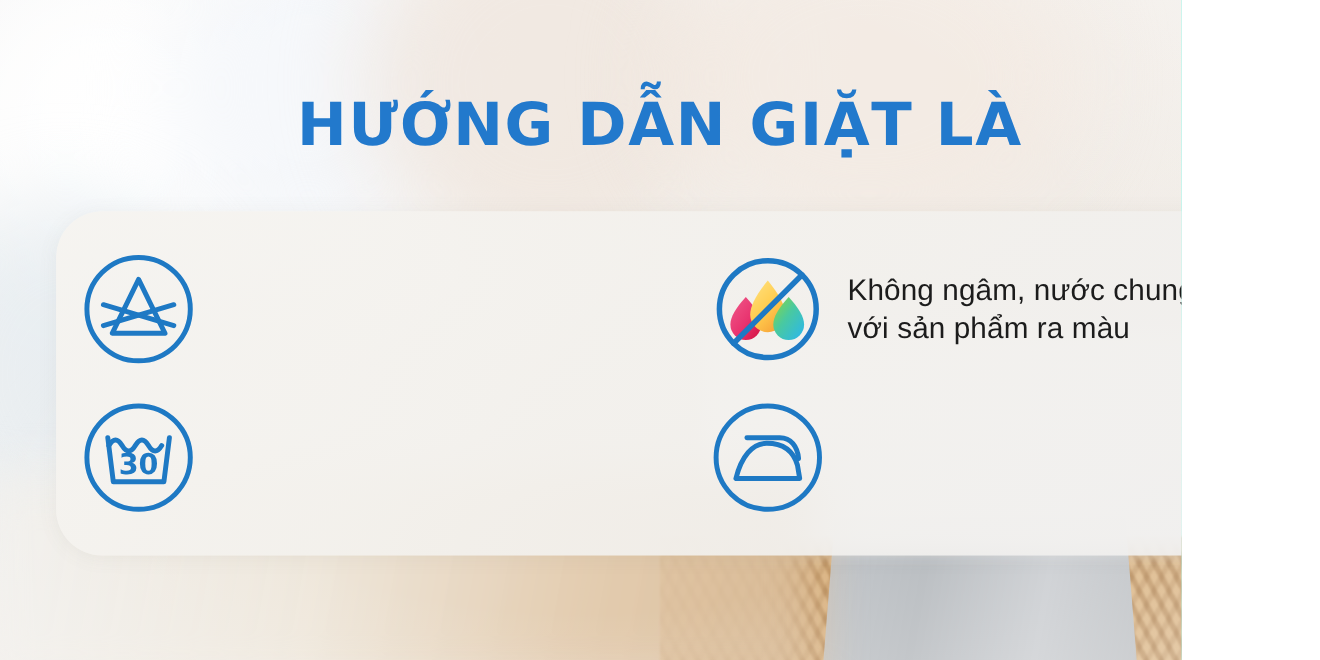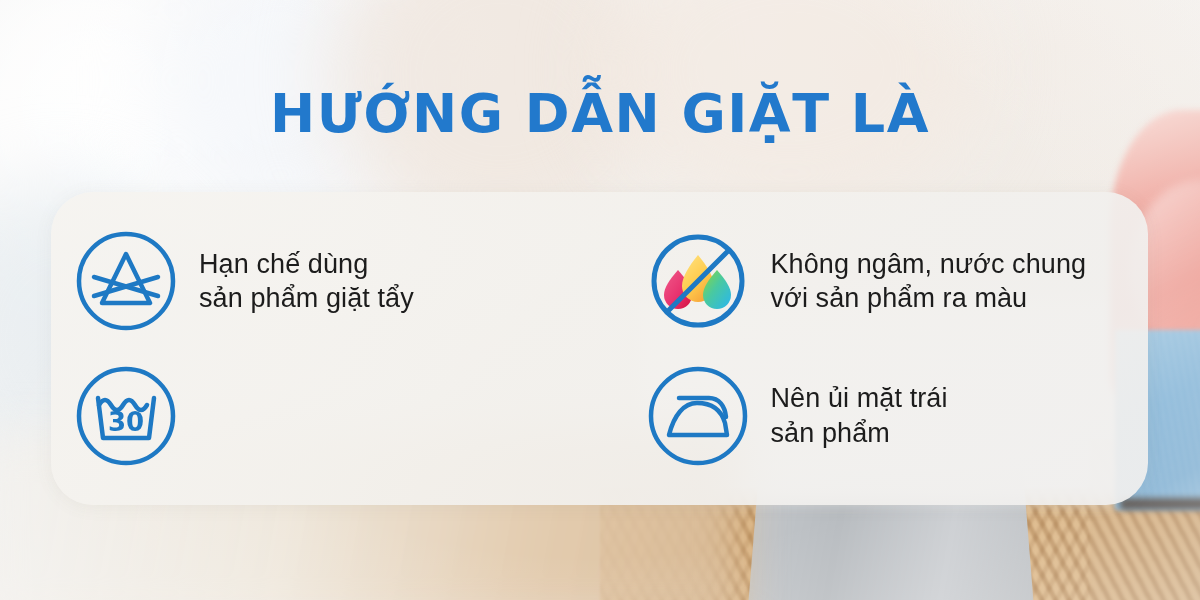--- a/index.html
+++ b/index.html
@@ -9,21 +9,21 @@
   body {
     width: 1200px;
     height: 600px;
     overflow: hidden;
     font-family: "Liberation Sans", sans-serif;
     background: #ffffff;
   }
 
   #scene {
     position: relative;
-    width: 1200px;
+    width: 1074px;
     height: 600px;
     overflow: hidden;
     background: #5eead4;
   }
 
   
   .bg-layer {
     position: absolute;
     inset: 0;
     pointer-events: none;
@@ -229,22 +229,20 @@
 
       <div class="item">
         <span class="icon-wrap">
           <svg width="102" height="102" viewBox="0 0 102 102">
             <circle cx="51" cy="51" r="47" fill="none" stroke="#1e79c4" stroke-width="4.5"></circle>
             <path d="M51 24 L75 73 L27 73 Z" fill="none" stroke="#1e79c4" stroke-width="4.5" stroke-linejoin="round"></path>
             <line x1="19" y1="47" x2="83" y2="66" stroke="#1e79c4" stroke-width="4.5" stroke-linecap="round"></line>
             <line x1="19" y1="66" x2="83" y2="47" stroke="#1e79c4" stroke-width="4.5" stroke-linecap="round"></line>
           </svg>
         </span>
-        <span class="item-text">Hạn chế dùng
-sản phẩm giặt tẩy</span>
       </div>
 
       <div class="item col2">
         <span class="icon-wrap">
           <svg width="102" height="102" viewBox="0 0 102 102">
             <defs>
               <linearGradient id="dropPink" x1="0" y1="0" x2="1" y2="1">
                 <stop offset="0%" stop-color="#f05a8a"></stop>
                 <stop offset="55%" stop-color="#e8336f"></stop>
                 <stop offset="100%" stop-color="#d3123f"></stop>
@@ -286,19 +284,17 @@
       </div>
 
       <div class="item col2">
         <span class="icon-wrap">
           <svg width="102" height="102" viewBox="0 0 102 102">
             <circle cx="51" cy="51" r="47" fill="none" stroke="#1e79c4" stroke-width="4.5"></circle>
             <path d="M22 70 L80 70 L78 58 C74 44 64 38 50 38 C37 38 27 50 22 70 Z" fill="none" stroke="#1e79c4" stroke-width="4.5" stroke-linejoin="round"></path>
             <path d="M32 33 L62 33 C72 33 78 41 79 52" fill="none" stroke="#1e79c4" stroke-width="4.5" stroke-linecap="round"></path>
           </svg>
         </span>
-        <span class="item-text">Nên ủi mặt trái
-sản phẩm</span>
       </div>
 
     </div>
   </div>
 </div>
 
 </body></html>

